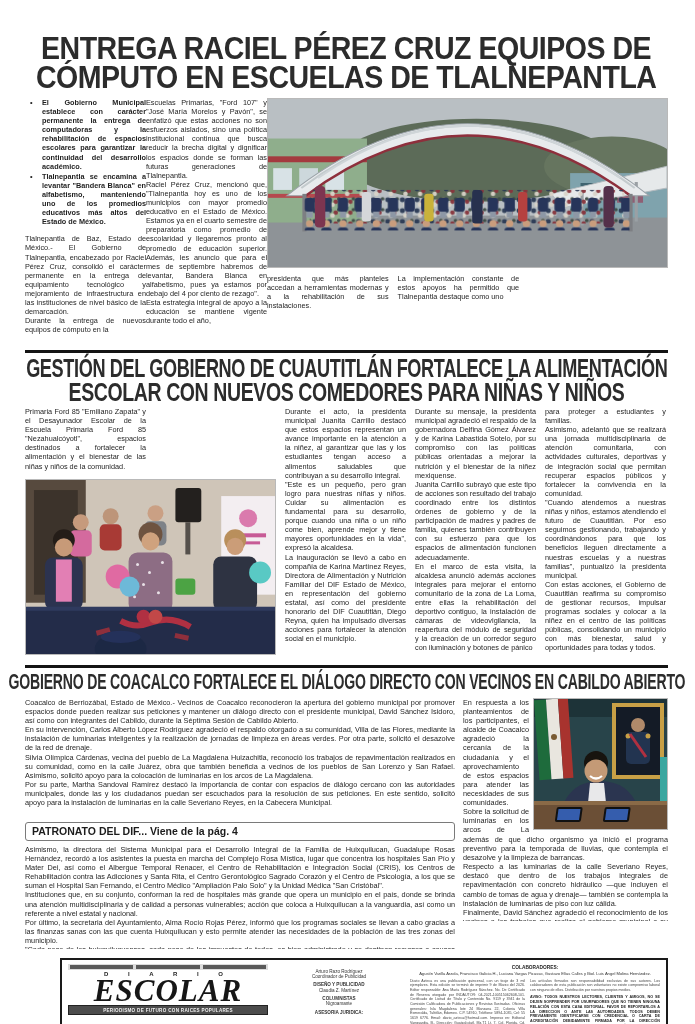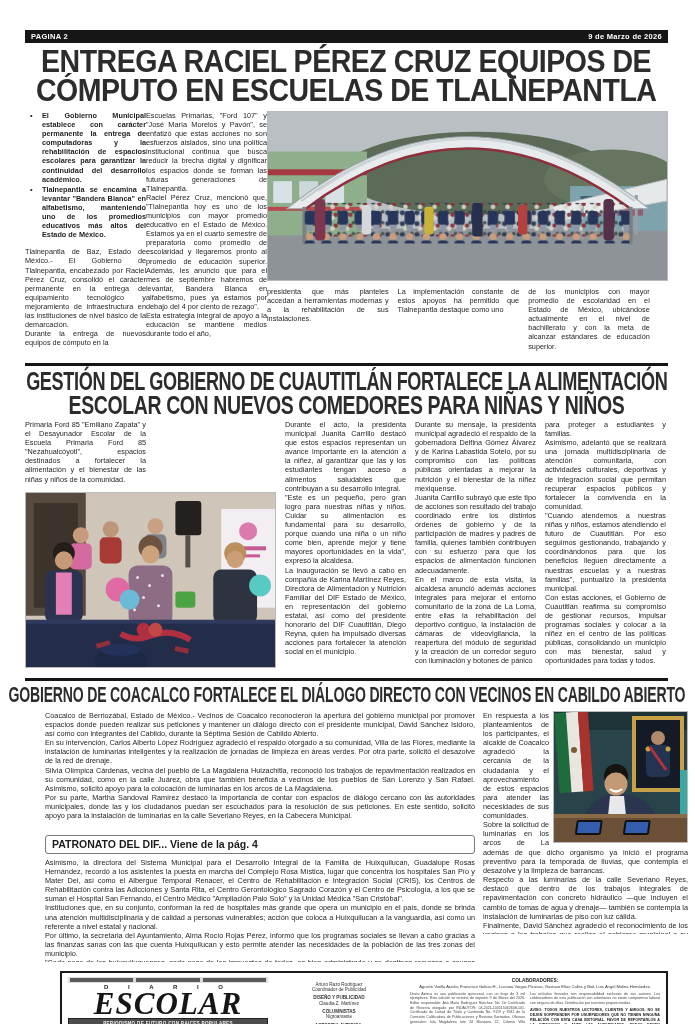--- a/index.html
+++ b/index.html
@@ -33,21 +33,21 @@
   .photoframe{border:1px solid #b9b9b9;box-sizing:border-box;overflow:hidden;background:#cfd2d4;}
   .photo1{height:170px;}
   .art1-bottom{display:flex;gap:9px;margin-top:6px;flex:1;overflow:hidden;}
   .art1-bottom .ncol{width:121.6px;}
   .divider{height:3px;background:#141414;margin-top:7px;}
   .art2{display:flex;gap:9px;height:251px;overflow:hidden;}
   .art2-left{width:251px;flex:none;}
   .art2-toprow{display:flex;gap:9px;height:68px;overflow:hidden;}
   .photo2{height:176px;margin-top:4px;}
   .art3{display:flex;gap:8px;}
-  .art3-left{width:430px;flex:none;margin-left:20px;}
+  .art3-left{width:430px;flex:none;}
   .a3paras{height:118px;overflow:hidden;}
   .patro-h{margin-top:6px;border:1px solid #7a7a7a;border-radius:3px;padding:2px 6px 3px;
     font-weight:bold;font-size:10.5px;color:#1c1c1c;}
   .patro-body{margin-top:4px;height:104px;overflow:hidden;}
   .art3-right{width:205px;flex:none;}
   .a3-toprow{display:flex;gap:4px;}
   .a3-narrow{width:66px;height:134px;overflow:hidden;flex:none;}
   .photo3{width:135px;height:132px;flex:none;}
   .a3-below{margin-top:3px;height:86px;overflow:hidden;}
   
@@ -70,43 +70,39 @@
   .legal-row{display:flex;gap:5px;margin-top:2.5px;}
   .legal-l{width:46%;flex:none;font-size:3.6px;line-height:4.7px;text-align:justify;color:#444;}
   .legal-r{flex:1;font-size:3.6px;line-height:4.7px;text-align:justify;color:#444;}
   .aviso{font-weight:bold;margin-top:2.5px;font-size:3.7px;line-height:4.8px;color:#222;}
 </style>
 </head>
 <body>
 
 <div class="page">
 
-  <div class="hbar">
-    <span>PAGINA  2</span>
-    <span>9 de Marzo de 2026</span>
-  </div>
 
   <div class="hl hl1">
     <span class="ln">ENTREGA RACIEL PÉREZ CRUZ EQUIPOS DE</span>
     <span class="ln">CÓMPUTO EN ESCUELAS DE TLALNEPANTLA</span>
   </div>
 
   <div class="art1">
     <div class="ncol">
       <div class="bullets">
         <p class="bullet">El Gobierno Municipal establece con carácter permanente la entrega de computadoras y la rehabilitación de espacios escolares para garantizar la continuidad del desarrollo académico.</p>
         <p class="bullet">Tlalnepantla se encamina a levantar "Bandera Blanca" en alfabetismo, manteniendo uno de los promedios educativos más altos del Estado de México.</p>
       </div>
       <p class="t">Tlalnepantla de Baz, Estado de México.- El Gobierno de Tlalnepantla, encabezado por Raciel Pérez Cruz, consolidó el carácter permanente en la entrega de equipamiento tecnológico y mejoramiento de infraestructura en las instituciones de nivel básico de la demarcación.</p>
       <p class="t">Durante la entrega de nuevos equipos de cómputo en la</p>
     </div>
     <div class="ncol">
       <p class="t">Escuelas Primarias, "Ford 107" y "José María Morelos y Pavón", se enfatizó que estas acciones no son esfuerzos aislados, sino una política institucional continua que busca reducir la brecha digital y dignificar los espacios donde se forman las futuras generaciones de Tlalnepantla.</p>
       <p class="t">Raciel Pérez Cruz, mencionó que, "Tlalnepantla hoy es uno de los municipios con mayor promedio educativo en el Estado de México. Estamos ya en el cuarto semestre de preparatoria como promedio de escolaridad y llegaremos pronto al promedio de educación superior. Además, les anuncio que para el mes de septiembre habremos de levantar, Bandera Blanca en alfabetismo, pues ya estamos por debajo del 4 por ciento de rezago".</p>
-      <p class="t">Esta estrategia integral de apoyo a la educación se mantiene medios durante todo el año,</p>
+      <p class="t">Esta estrategia integral de apoyo a la educación se mantiene vigente durante todo el año,</p>
     </div>
     <div class="art1-right">
       <div class="photoframe photo1">
         <svg viewBox="0 0 383 170" width="100%" height="100%" preserveAspectRatio="none">
           <defs>
             <pattern id="crowd1" width="14" height="11" patternUnits="userSpaceOnUse">
               <circle cx="3" cy="3" r="2.4" fill="#2b3a55"></circle>
               <circle cx="9" cy="5" r="2.2" fill="#87343c"></circle>
               <circle cx="6" cy="8" r="2.2" fill="#d8d3c8"></circle>
               <circle cx="12" cy="2" r="1.8" fill="#3c4b44"></circle>
@@ -148,23 +144,20 @@
           <rect x="45" y="88" width="10" height="42" rx="4" fill="#7d3550"></rect>
           <rect x="322" y="88" width="10" height="42" rx="4" fill="#54304a"></rect>
         </svg>
       </div>
       <div class="art1-bottom">
         <div class="ncol">
           <p class="t">presidenta que más planteles accedan a herramientas modernas y a la rehabilitación de sus instalaciones.</p>
         </div>
         <div class="ncol">
           <p class="t">La implementación constante de estos apoyos ha permitido que Tlalnepantla destaque como uno</p>
-        </div>
-        <div class="ncol">
-          <p class="t">de los municipios con mayor promedio de escolaridad en el Estado de México, ubicándose actualmente en el nivel de bachillerato y con la meta de alcanzar estándares de educación superior.</p>
         </div>
       </div>
     </div>
   </div>
 
   <div class="divider"></div>
 
   <div class="hl hl2">
     <span class="ln ln1">GESTIÓN DEL GOBIERNO DE CUAUTITLÁN FORTALECE LA ALIMENTACIÓN</span>
     <span class="ln ln2">ESCOLAR CON NUEVOS COMEDORES PARA NIÑAS Y NIÑOS</span>

